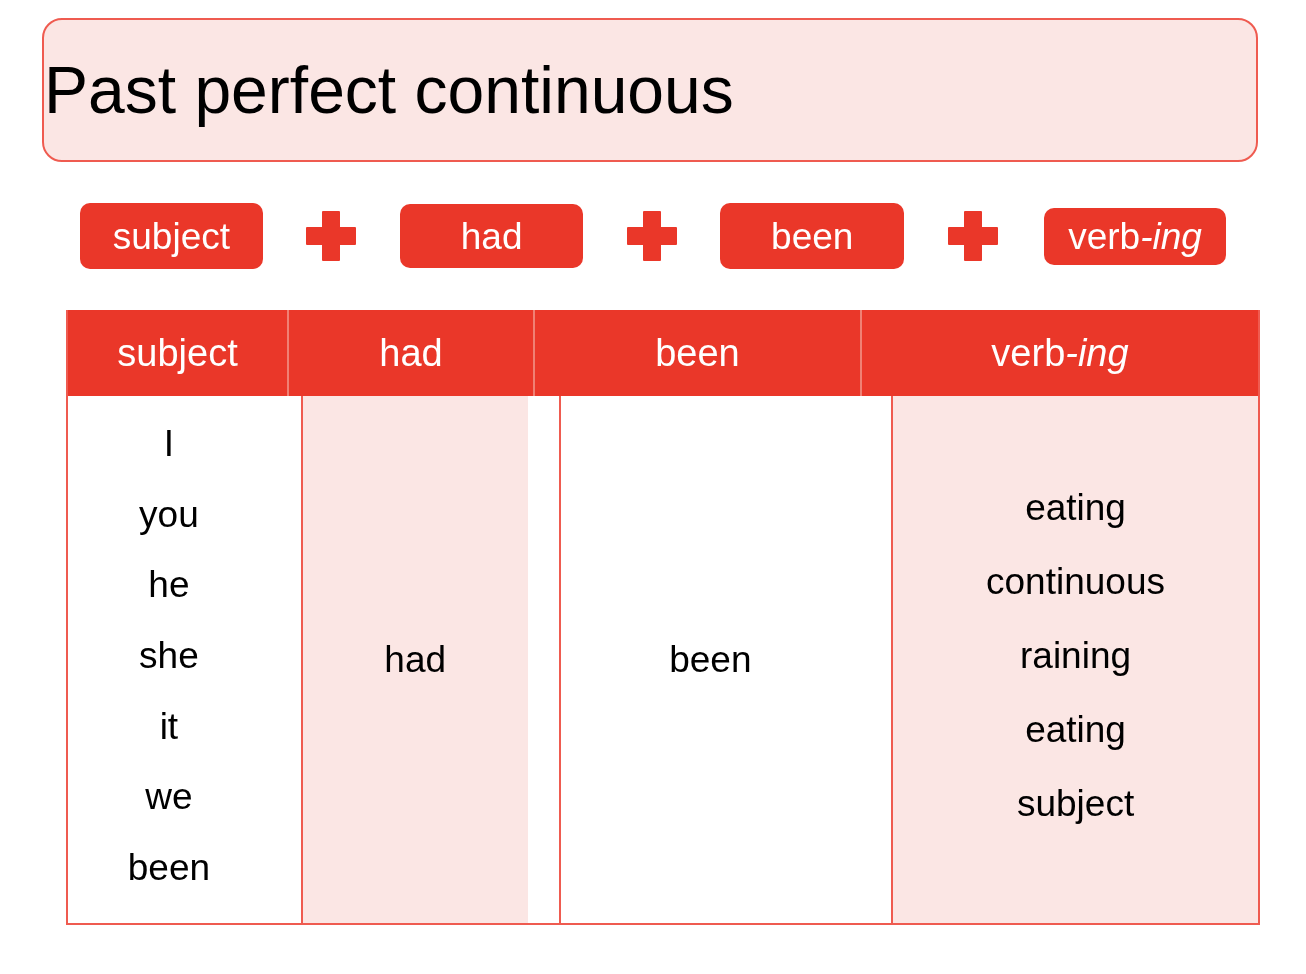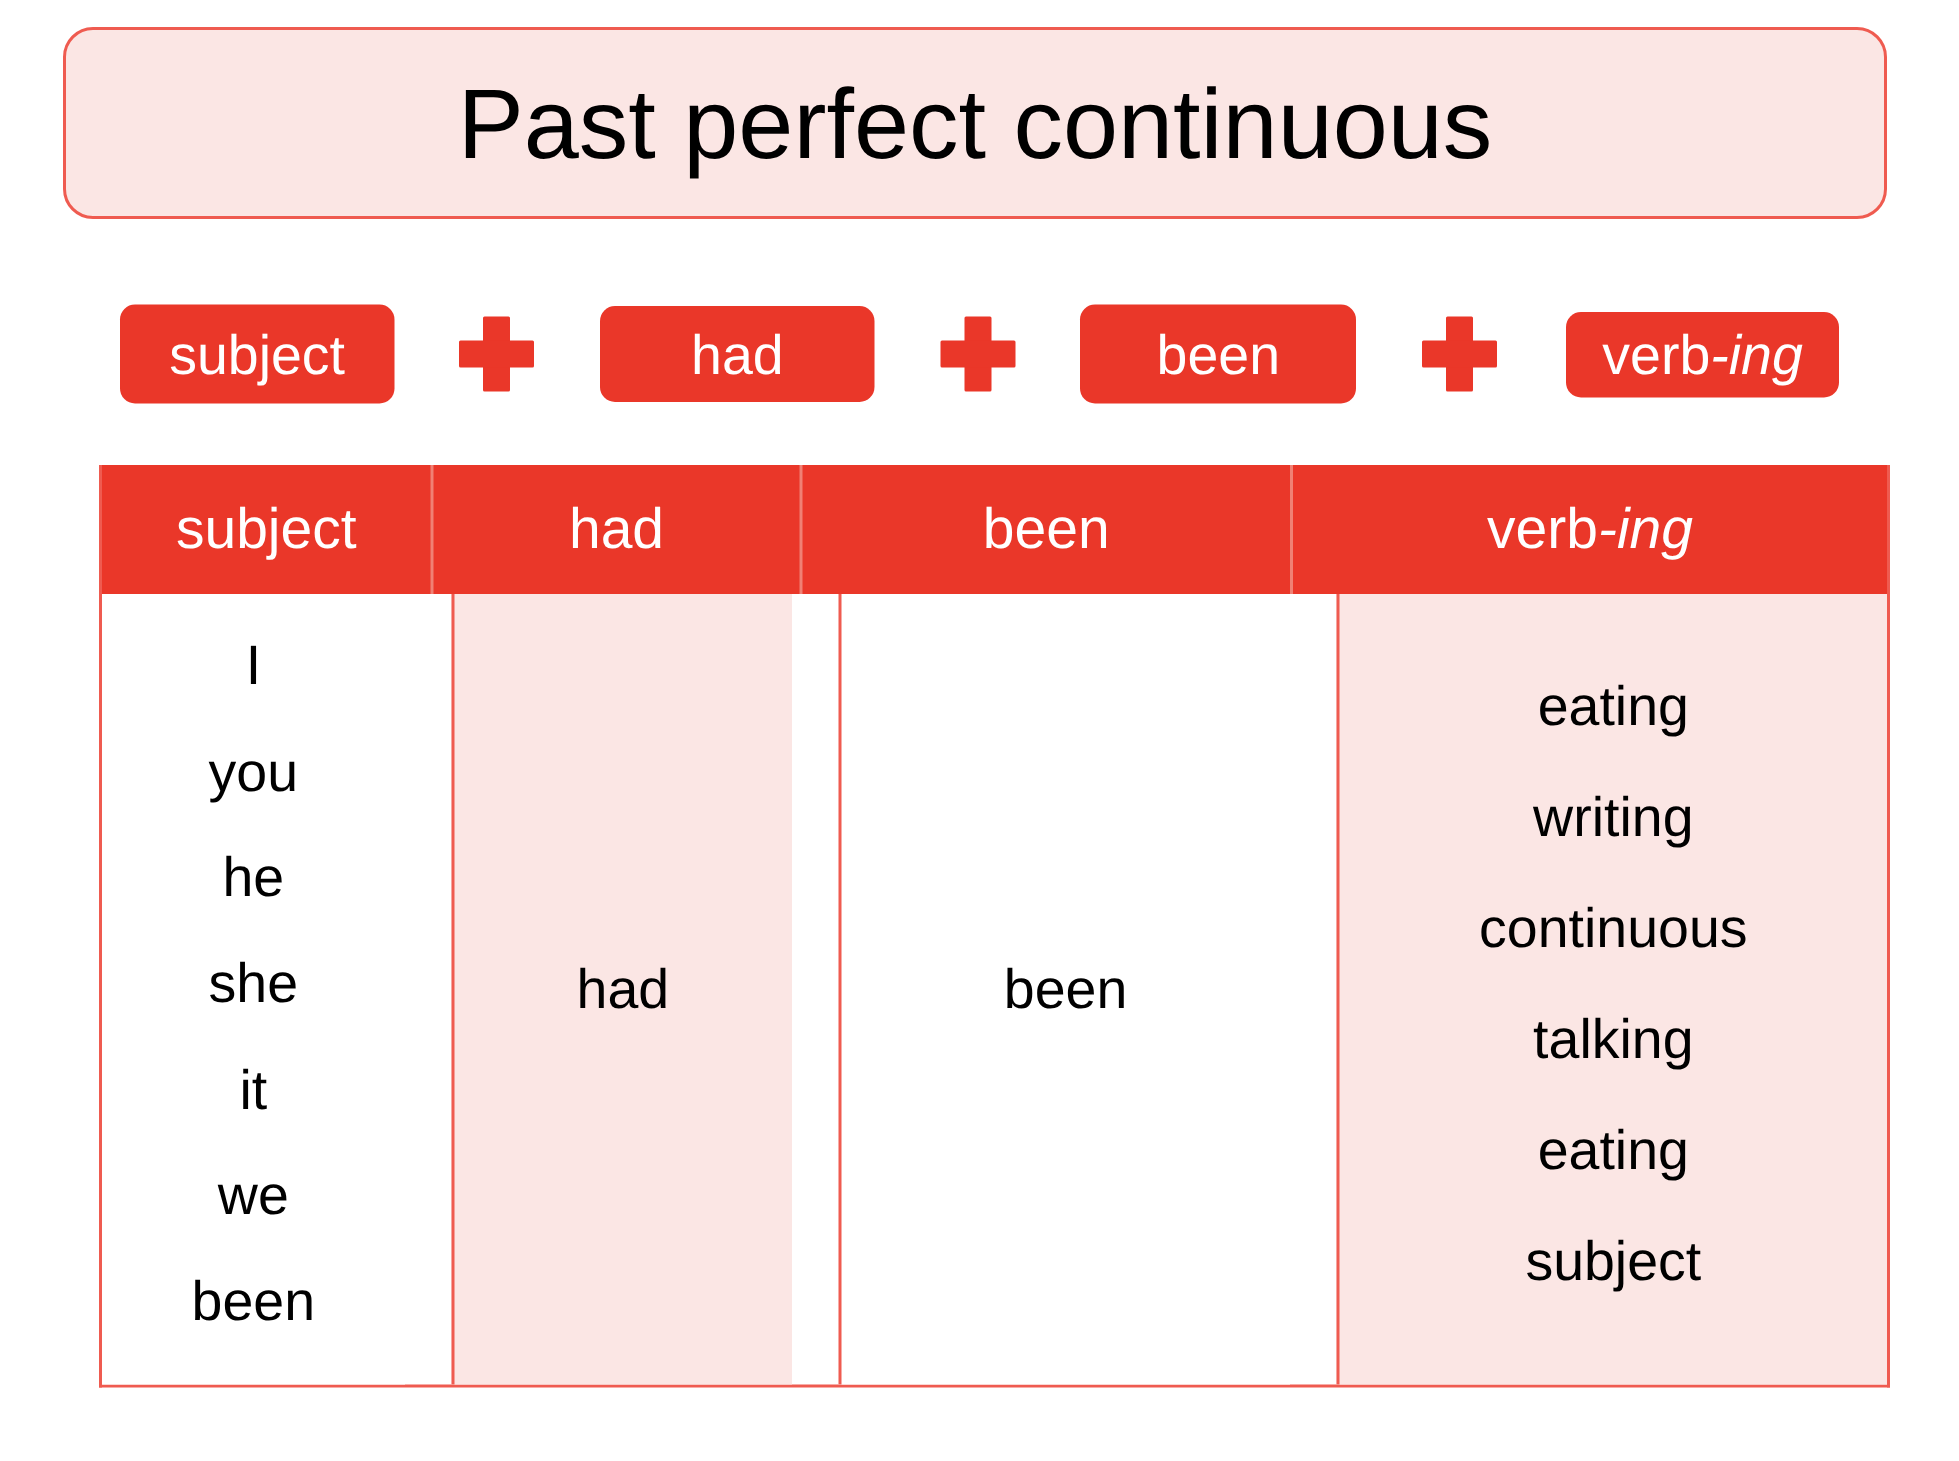--- a/index.html
+++ b/index.html
@@ -18,28 +18,28 @@
     width: 1306px;
     height: 974px;
   }
 
   
   #title-banner {
     position: absolute;
     left: 42px;
     top: 18px;
     width: 1216px;
-    height: 128px;
+    height: 144px;
     box-sizing: border-box;
     background: #FBE6E4;
     border: 2px solid #EF5B50;
     border-radius: 20px;
     display: flex;
     align-items: center;
-    justify-content: center;
+    justify-content: flex-start;
   }
   #title-text {
     font-size: 66px;
     color: #000000;
     letter-spacing: 0px;
     line-height: 1;
     white-space: nowrap;
   }
 
   
@@ -268,23 +268,22 @@
 
       <div class="col col-plain c-been">
         <div class="col-single">
           <span class="single-word">been</span>
         </div>
       </div>
 
       <div class="col col-shaded c-verbing">
         <div class="col-stack">
           <div class="cell-item">eating</div>
-          <div class="cell-item">writing</div>
           <div class="cell-item">continuous</div>
-          <div class="cell-item">talking</div>
+          <div class="cell-item">raining</div>
           <div class="cell-item">eating</div>
           <div class="cell-item">subject</div>
         </div>
       </div>
 
     </div>
   </div>
 
 </div>
 

